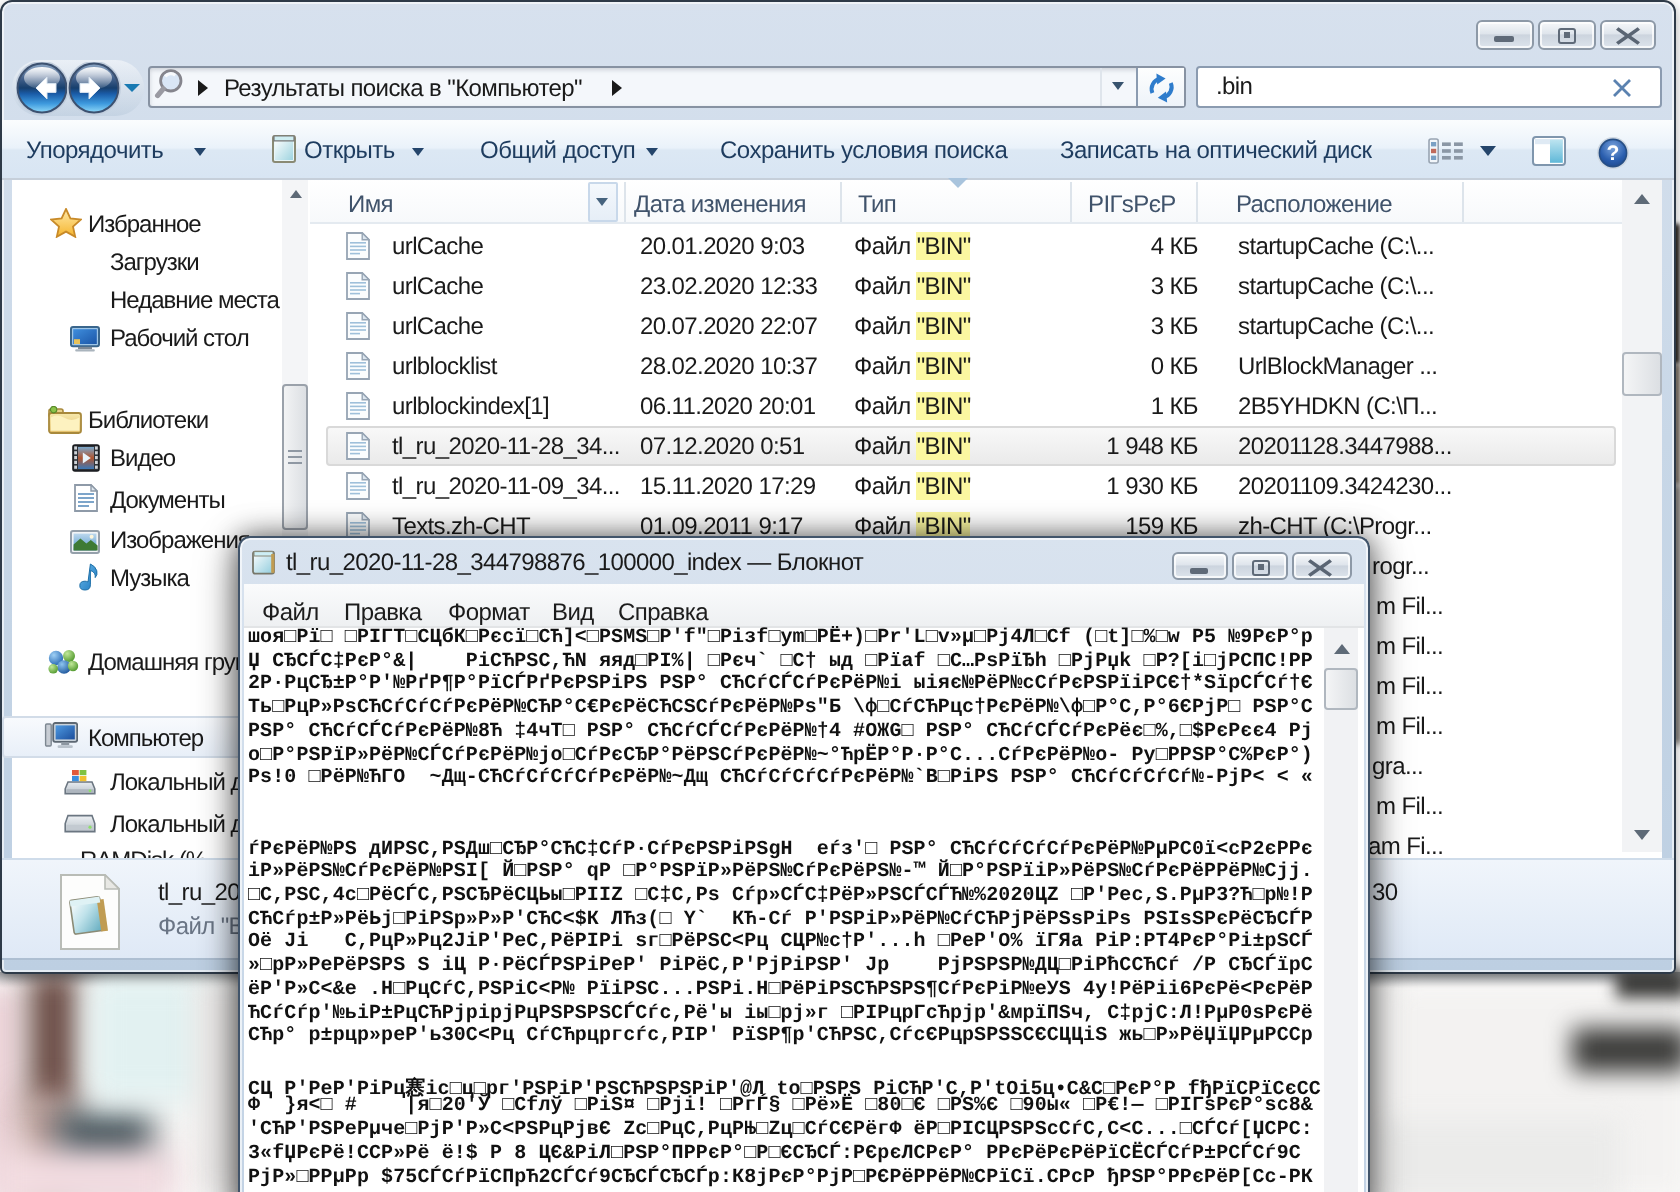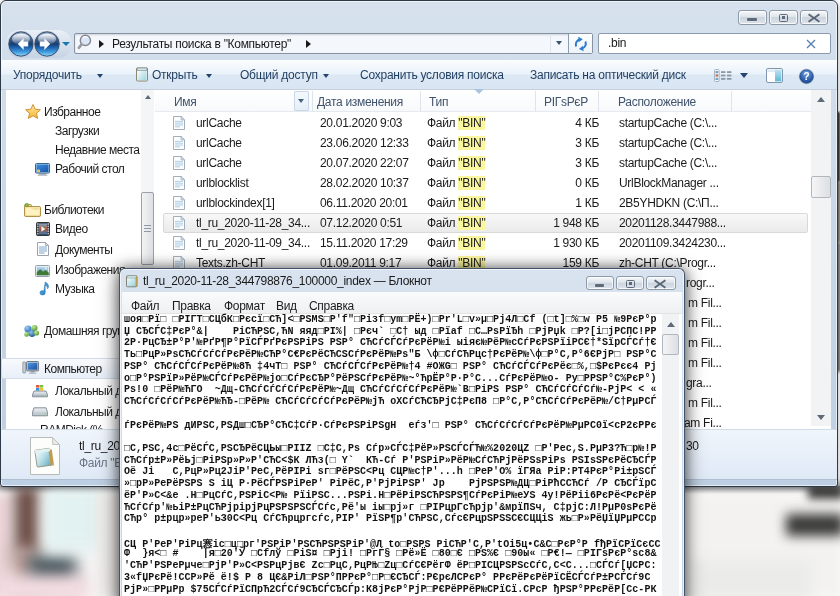--- a/index.html
+++ b/index.html
@@ -356,21 +356,21 @@
     <path d="M0.5 0.5 h7.6 l3.4 3.4 v9.6 h-11 Z" fill="#fbfdfe" stroke="#97a5b4" stroke-width=".9"></path>
     <path d="M8.1 0.5 l3.4 3.4 h-3.4 Z" fill="#dce6ef" stroke="#97a5b4" stroke-width=".7"></path>
     <g stroke="#9fc0da" stroke-width=".8">
       <line x1="2" y1="5.4" x2="10" y2="5.4"></line>
       <line x1="2" y1="7.2" x2="10" y2="7.2"></line>
       <line x1="2" y1="9" x2="10" y2="9"></line>
       <line x1="2" y1="10.8" x2="7" y2="10.8"></line>
     </g>
   </svg>
 <div class="abs t12" style="left:196px;top:136px;">urlCache</div>
-<div class="abs t12" style="left:320px;top:136px;">23.06.2020 12:33</div>
+<div class="abs t12" style="left:320px;top:136px;">23.02.2020 12:33</div>
 <div class="abs t12" style="left:427px;top:136px;">Файл <span style="background:#fbf7a0;">"BIN"</span></div>
 <div class="abs t12" style="left:599px;top:136px;transform:translateX(-100%);">3 КБ</div>
 <div class="abs t12" style="left:619px;top:136px;max-width:112px;overflow:hidden;">startupCache (C:\...</div>
 <svg class="abs" style="left:173px;top:155.5px;" width="12" height="14" viewBox="0 0 12 14">
     <path d="M0.5 0.5 h7.6 l3.4 3.4 v9.6 h-11 Z" fill="#fbfdfe" stroke="#97a5b4" stroke-width=".9"></path>
     <path d="M8.1 0.5 l3.4 3.4 h-3.4 Z" fill="#dce6ef" stroke="#97a5b4" stroke-width=".7"></path>
     <g stroke="#9fc0da" stroke-width=".8">
       <line x1="2" y1="5.4" x2="10" y2="5.4"></line>
       <line x1="2" y1="7.2" x2="10" y2="7.2"></line>
       <line x1="2" y1="9" x2="10" y2="9"></line>
@@ -639,22 +639,22 @@
 
 <div class="abs" style="left:122px;top:314px;width:560px;height:282px;background:#ffffff;"></div>
 <div class="abs" style="left:122px;top:313px;width:540px;height:283px;overflow:hidden;">
     <div class="abs" style="left:2px;top:1.0px;font-family:'Liberation Mono',monospace;font-size:10px;font-weight:bold;letter-spacing:0.05px;color:#111;white-space:pre;">шоя□Рї□ □РІГТ□СЦбК□Рєсї□СЋ]&lt;□PSMS□P'f"□Різf□ym□РЁ+)□Pr'L□v»µ□Рj4Л□Сf (□t]□%□w Р5 №9РєР°р</div>
     <div class="abs" style="left:2px;top:12.7px;font-family:'Liberation Mono',monospace;font-size:10px;font-weight:bold;letter-spacing:0.05px;color:#111;white-space:pre;">Џ СЂСЃС‡РєР°&amp;|    РіСЋPSC,ЋN яяд□РІ%| □Рєч` □С† ыд □Рїаf □С…PsРїЂh □РјРџk □Р?[і□jРСПС!PР</div>
     <div class="abs" style="left:2px;top:24.4px;font-family:'Liberation Mono',monospace;font-size:10px;font-weight:bold;letter-spacing:0.05px;color:#111;white-space:pre;">2Р·РцСЂ±Р°Р'№РґР¶Р°РїСЃРґРєPSРіPS PSP° СЋСѓСЃСѓРєРёР№і ыіяє№РёР№сСѓРєPSРїіРСЄ†*SїрСЃСѓ†Є</div>
     <div class="abs" style="left:2px;top:36.2px;font-family:'Liberation Mono',monospace;font-size:10px;font-weight:bold;letter-spacing:0.05px;color:#111;white-space:pre;">Ть□РцР»РѕСЋСѓСѓСѓРєРёР№СЋР°С€РєРёСЋСЅСѓРєРёР№Рѕ"Б \ф□СѓСЋРцс†РєРёР№\ф□Р°С,Р°6ЄРјР□ PSP°С</div>
     <div class="abs" style="left:2px;top:47.9px;font-family:'Liberation Mono',monospace;font-size:10px;font-weight:bold;letter-spacing:0.05px;color:#111;white-space:pre;">PSP° СЋСѓСЃСѓРєРёР№8Ћ ‡4чТ□ PSP° СЋСѓСЃСѓРєРёР№†4 #ОЖG□ PSP° СЋСѓСЃСѓРєРёє□%,□$РєРєє4 Рј</div>
     <div class="abs" style="left:2px;top:59.6px;font-family:'Liberation Mono',monospace;font-size:10px;font-weight:bold;letter-spacing:0.05px;color:#111;white-space:pre;">о□Р°РЅРїР»РёР№СЃСѓРєРёР№јо□СѓРєСЂР°РёPSСѓРєРёР№~°ЋрЁР°Р·Р°С...СѓРєРёР№о- Ру□РPSP°С%РєР°)</div>
     <div class="abs" style="left:2px;top:71.3px;font-family:'Liberation Mono',monospace;font-size:10px;font-weight:bold;letter-spacing:0.05px;color:#111;white-space:pre;">Ps!0 □РёР№ЋГО  ~Дщ-СЋСѓСѓСѓСѓРєРёР№~Дщ СЋСѓСѓСѓСѓРєРёР№`В□РіPS PSP° СЋСѓСѓСѓСѓ№-РјР&lt; &lt; «</div>
-    <div class="abs" style="left:2px;top:83.0px;font-family:'Liberation Mono',monospace;font-size:10px;font-weight:bold;letter-spacing:0.05px;color:#111;white-space:pre;">СЋСѓСѓСѓСѓРєРёР№ЋЂ-□РёР№ СЋСѓСѓСѓСѓРєРёР№јЋ оХСѓСЋСЂРјС‡РєП8 □Р°С,Р°СЋСѓСѓРєРёР№/C†РµРСЃ</div>
     <div class="abs" style="left:2px;top:106.5px;font-family:'Liberation Mono',monospace;font-size:10px;font-weight:bold;letter-spacing:0.05px;color:#111;white-space:pre;">ѓРєРёР№РЅ дИРЅС,РЅДш□СЂР°СЋС‡СѓР·СѓРєРЅРіPSgН  еѓз'□ PSP° СЋСѓСѓСѓСѓРєРёР№РµРС0ї&lt;сР2єРРє</div>
+    <div class="abs" style="left:2px;top:118.2px;font-family:'Liberation Mono',monospace;font-size:10px;font-weight:bold;letter-spacing:0.05px;color:#111;white-space:pre;">іР»РёРЅ№СѓРєРёР№РЅІ[ Й□РЅР° qР □Р°РЅРїР»РёРЅ№СѓРєРёРЅ№-™ Й□Р°РЅРїіР»РёРЅ№СѓРєРёРРёР№Сjj.</div>
     <div class="abs" style="left:2px;top:129.9px;font-family:'Liberation Mono',monospace;font-size:10px;font-weight:bold;letter-spacing:0.05px;color:#111;white-space:pre;">□С,PSC,4с□РёСЃС,РЅСЂРёСЦЬы□РІІZ □С‡С,Ps Сѓр»СЃС‡РёР»РЅСЃСЃЋ№%2020ЦZ □Р'Рес,S.РµР3?Ћ□р№!Р</div>
     <div class="abs" style="left:2px;top:141.6px;font-family:'Liberation Mono',monospace;font-size:10px;font-weight:bold;letter-spacing:0.05px;color:#111;white-space:pre;">СЋСѓр±Р»РёЬj□РіРЅр»Р»Р'СЋС&lt;$К ЛЋз(□ Y`  КЋ-Сѓ Р'РЅРіР»РёР№СѓСЋРјРёРЅsPiPs РЅІsSРєРёСЂСЃР</div>
     <div class="abs" style="left:2px;top:153.4px;font-family:'Liberation Mono',monospace;font-size:10px;font-weight:bold;letter-spacing:0.05px;color:#111;white-space:pre;">Оё Ji   С,РцР»Рц2JiР'РеС,РёРІРі sг□РёРЅС&lt;Рц СЦР№с†Р'...h □РеР'О% їГЯа РіР:РТ4РєР°Рі±рSСЃ</div>
     <div class="abs" style="left:2px;top:165.1px;font-family:'Liberation Mono',monospace;font-size:10px;font-weight:bold;letter-spacing:0.05px;color:#111;white-space:pre;">»□рР»РеРёРЅРЅ S іЦ Р·РёСЃРЅРіРеР' РіРёС,Р'РјРіРЅР' Jр    РјРЅРЅР№ДЦ□РіРћССЋСѓ /Р СЂСЃїрС</div>
     <div class="abs" style="left:2px;top:176.8px;font-family:'Liberation Mono',monospace;font-size:10px;font-weight:bold;letter-spacing:0.05px;color:#111;white-space:pre;">ёР'Р»С&lt;&amp;е .Н□РцСѓС,РЅРіС&lt;Р№ РїіРЅС...РЅРі.Н□РёРіРЅСЋРЅРЅ¶СѓРєРіР№еУЅ 4у!РёРіі6РєРё&lt;РєРёР</div>
     <div class="abs" style="left:2px;top:188.5px;font-family:'Liberation Mono',monospace;font-size:10px;font-weight:bold;letter-spacing:0.05px;color:#111;white-space:pre;">ЋСѓСѓр'№ьіР±РцСЋРјрірјРцРЅРЅРЅСЃСѓс,Рё'ы іы□рј»г □РІРцрГсЋрјр'&amp;мрїПЅч, С‡рјС:Л!РµР0sРєРё</div>
     <div class="abs" style="left:2px;top:200.2px;font-family:'Liberation Mono',monospace;font-size:10px;font-weight:bold;letter-spacing:0.05px;color:#111;white-space:pre;">СЋр° р±рцр»реР'ьЗ0С&lt;Рц СѓСЋрцргсѓс,РІР' РїЅР¶р'СЋРЅС,СѓсЄРцрЅРЅЅСЄСЦЦіЅ жь□Р»РёЏїЏРµРССр</div>
     <div class="abs" style="left:2px;top:223.7px;font-family:'Liberation Mono',monospace;font-size:10px;font-weight:bold;letter-spacing:0.05px;color:#111;white-space:pre;">СЦ Р'РеР'РіРц㥶іс□ц□рг'РЅРіР'РЅСЋРЅРЅРіР'@Л tо□РЅРЅ РіСЋР'С,Р'tОі5ц•С&amp;C□РєР°Р fђРїСРїСєСС</div>
     <div class="abs" style="left:2px;top:235.4px;font-family:'Liberation Mono',monospace;font-size:10px;font-weight:bold;letter-spacing:0.05px;color:#111;white-space:pre;">Ф  }я&lt;□ #    |я□20'Ў □Сfлў □РіЅ¤ □Рјі! □РгЃ§ □Рё»Ё □80□Є □РЅ%Є □90ы« □Р€!— □РІГѕРєР°ѕс8&amp;</div>
     <div class="abs" style="left:2px;top:247.1px;font-family:'Liberation Mono',monospace;font-size:10px;font-weight:bold;letter-spacing:0.05px;color:#111;white-space:pre;">'СЋР'РЅРеРµче□РјР'Р»С&lt;РЅРцРјвЄ Zс□РцС,РцРЊ□Zц□СѓСЄРёгФ ёР□РІСЦРЅРЅсСѓС,С&lt;С...□СЃСѓ[ЏСРС:</div>

